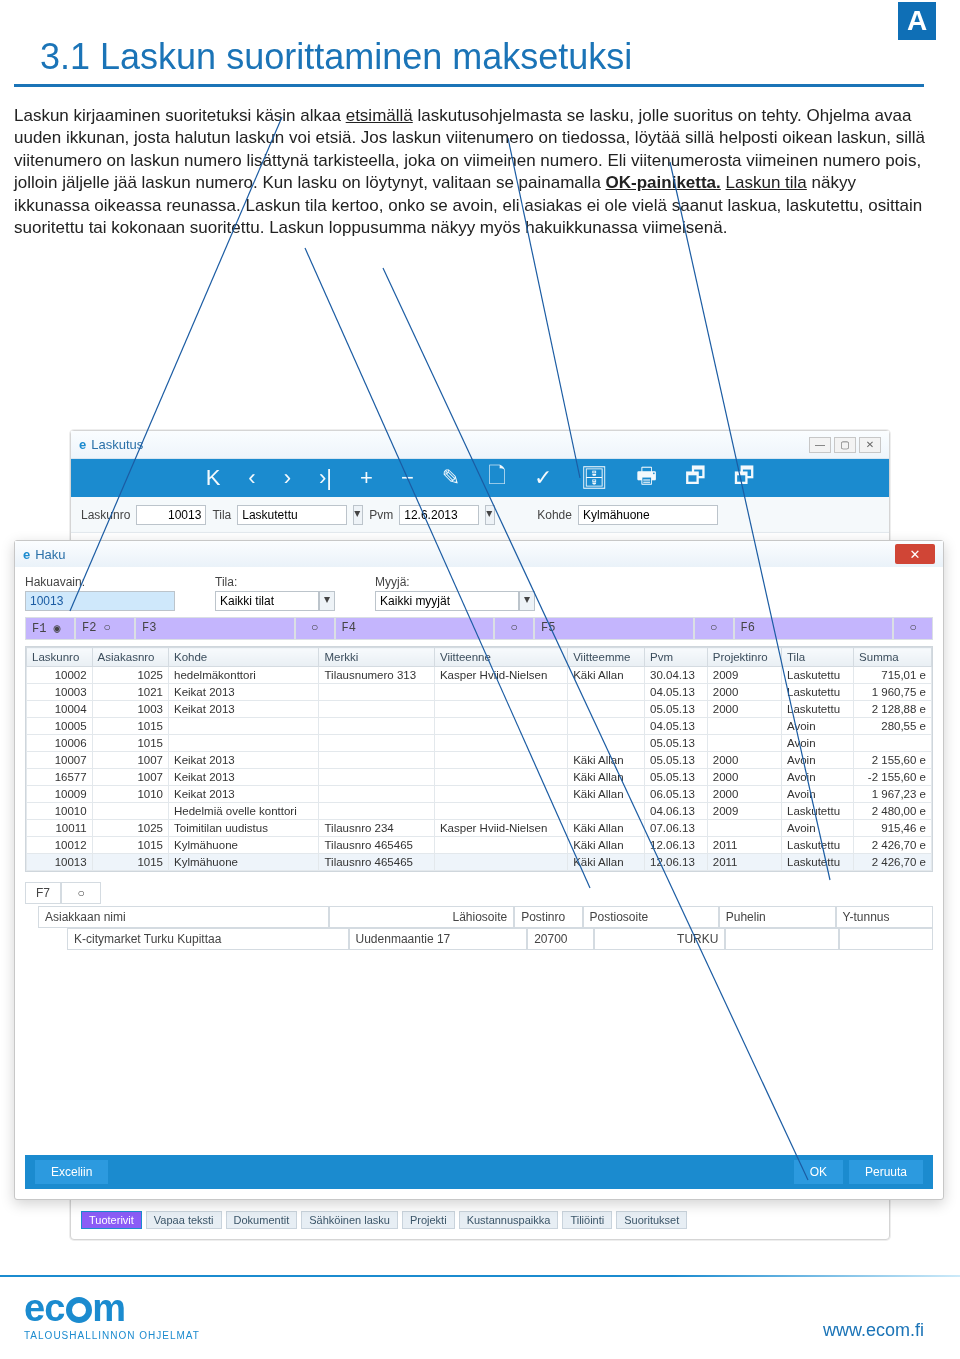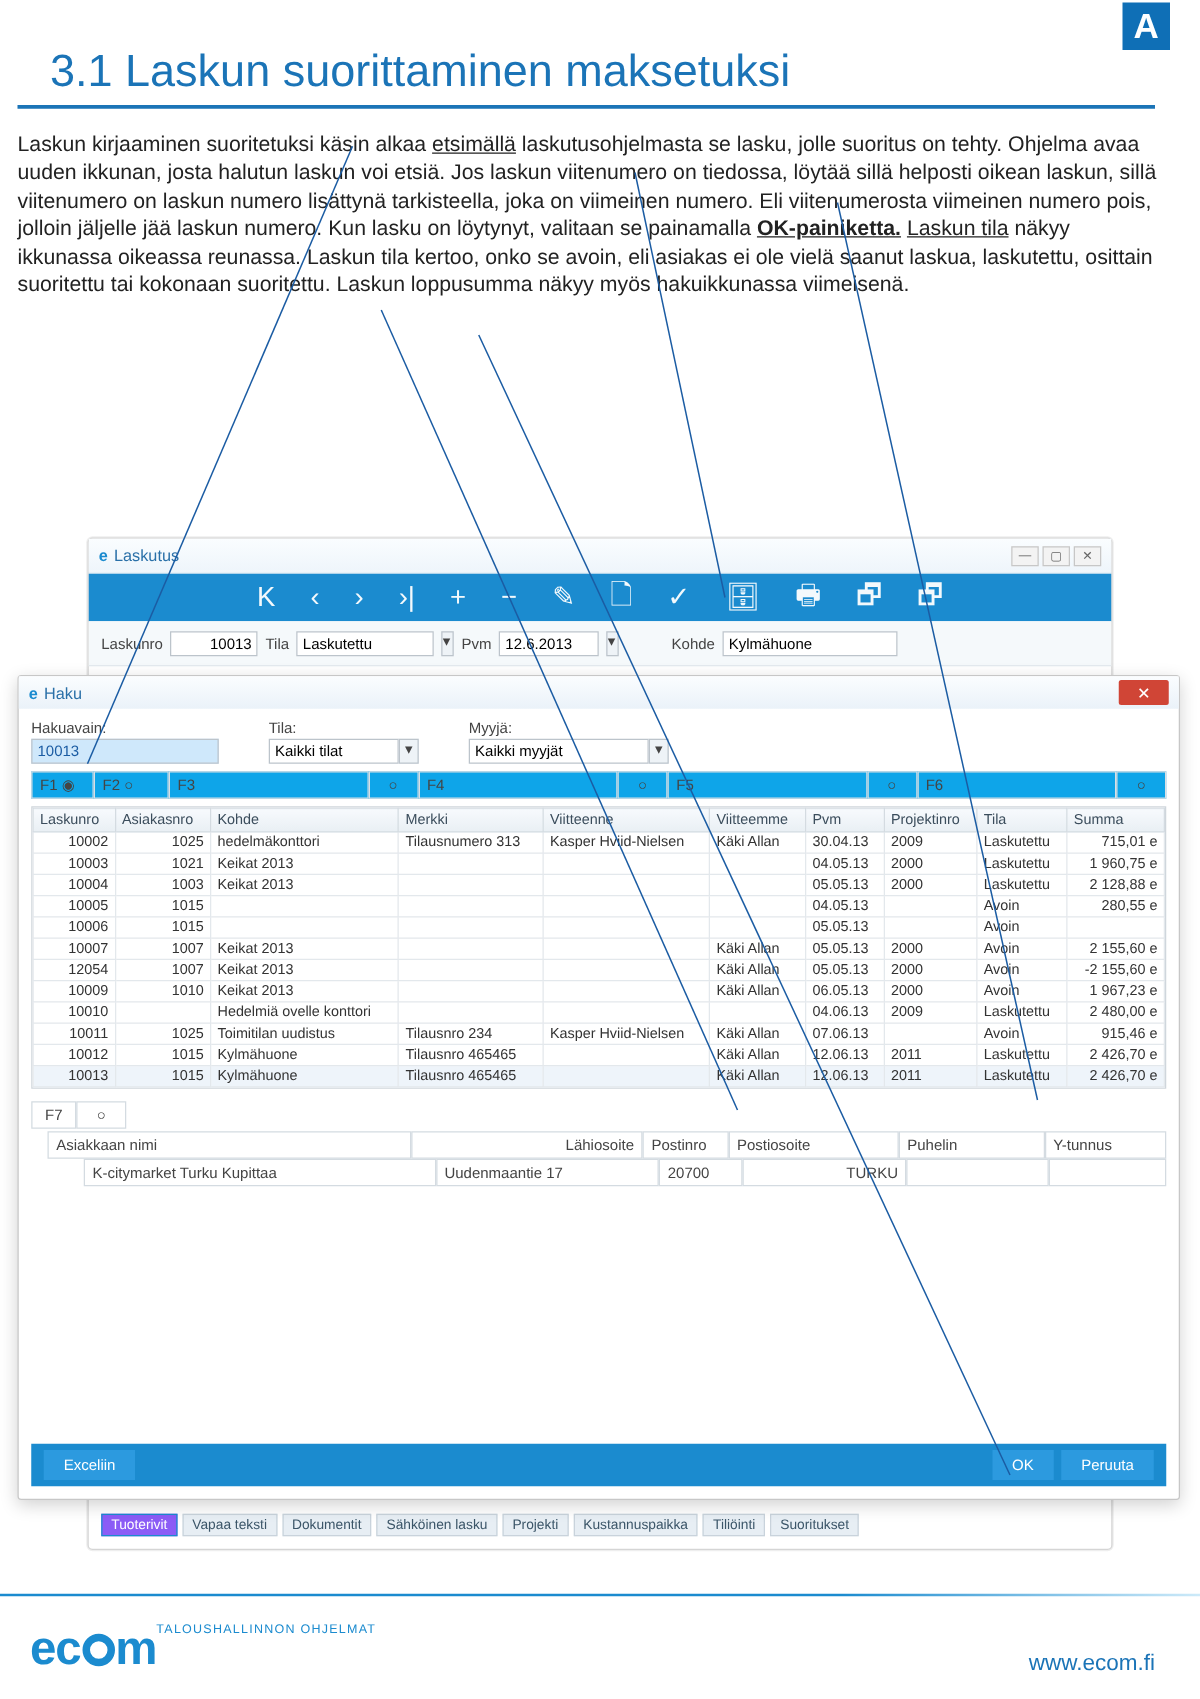--- a/index.html
+++ b/index.html
@@ -69,21 +69,21 @@
     height: 26px; background: linear-gradient(#fbfdff,#eaf2f9);
     display:flex; align-items:center; padding:0 8px; color:#2a70a8; font-size:13px;
   }
   .haku-title .spacer{flex:1}
   .closebtn { width:40px; height:20px; background:#d04536; color:#fff; border-radius:2px;
     display:flex; align-items:center; justify-content:center; font-size:13px; }
   .filterrow { display:flex; padding:8px 10px 4px; gap:40px; font-size:12px; color:#444; }
   .filterrow .col { display:flex; flex-direction:column; gap:2px; }
   .filterrow input,.filterrow select{ border:1px solid #bcc4cb; height:20px; font-size:12px; padding:0 4px; }
   .frow { display:flex; font-size:12px; color:#444; padding:2px 10px 6px; gap:0; }
-  .frow .fcell { flex:1; border:1px solid #dadfe4; padding:3px 6px; background:#0ea5e9; }
+  .frow .fcell { flex:1; border:1px solid #dadfe4; padding:3px 6px; background:#c4b5fd;font-family:Liberation Mono, monospace; }
   .frow .fcell.small{flex:0 0 40px; text-align:center;}
   .grid {
     margin: 0 10px; border:1px solid #cfd6dc; font-size:11.5px; color:#333;
     max-height: 310px; overflow:hidden; background:#fff;
   }
   .grid table { width:100%; border-collapse: collapse; }
   .grid th { background:linear-gradient(#f7fafd,#e9eff4); border:1px solid #d4dbe1;
     padding:3px 5px; text-align:left; font-weight:normal; color:#3b4d5c; font-size:11.5px; }
   .grid td { border:1px solid #e3e8ec; padding:2px 5px; white-space:nowrap; }
   .grid tr.sel td { background:#eef4fa; }
@@ -96,21 +96,21 @@
     background:#1b8bcf; display:flex; align-items:center; padding:0 10px;margin-top:40px; }
   .btnbar .spacer{flex:1}
   .btnbar button { background:#2c9adf; color:#fff; border:none; padding:5px 16px; font-size:12px; margin-left:6px; }
   .btnbar button.left{ margin-left:0; }
 
   .footer {
     position:absolute; left:0; right:0; bottom:0; height:86px;
     display:flex; align-items:flex-end; padding:0 36px 18px 24px;
     border-top: 0;
   }
-  .footer .logo-block { display:flex; flex-direction:row; align-items:flex-start; }
+  .footer .logo-block { display:flex; flex-direction:column; align-items:flex-start; }
   .footer .logo { font-size:38px; font-weight:bold; color:#1b8bcf; letter-spacing:-1px; }
   .footer .logo .ring { display:inline-block; width:26px; height:26px; border:6px solid #1b8bcf; border-radius:50%; vertical-align:-2px; margin-left:2px; }
   .footer .tag { font-size:10px; letter-spacing:1px; color:#1b8bcf; }
   .footer .spacer{flex:1}
   .footer .url { color:#1b74b7; font-size:18px; }
   .footer-rule { position:absolute; left:0; right:0; bottom:82px; height:2px; background:linear-gradient(90deg,#1b8bcf,#1b8bcf 70%,#cdeaf9); }
 
   svg.annots { position:absolute; left:0; top:0; width:960px; height:1359px; pointer-events:none; }
 </style>
 </head>
@@ -297,21 +297,21 @@
             <td>Keikat 2013</td>
             <td></td>
             <td></td>
             <td>Käki Allan</td>
             <td>05.05.13</td>
             <td>2000</td>
             <td>Avoin</td>
             <td class="num">2 155,60 e</td>
           </tr>
           <tr>
-            <td class="num">12054</td>
+            <td class="num">16577</td>
             <td class="num">1007</td>
             <td>Keikat 2013</td>
             <td></td>
             <td></td>
             <td>Käki Allan</td>
             <td>05.05.13</td>
             <td>2000</td>
             <td>Avoin</td>
             <td class="num">-2 155,60 e</td>
           </tr>

